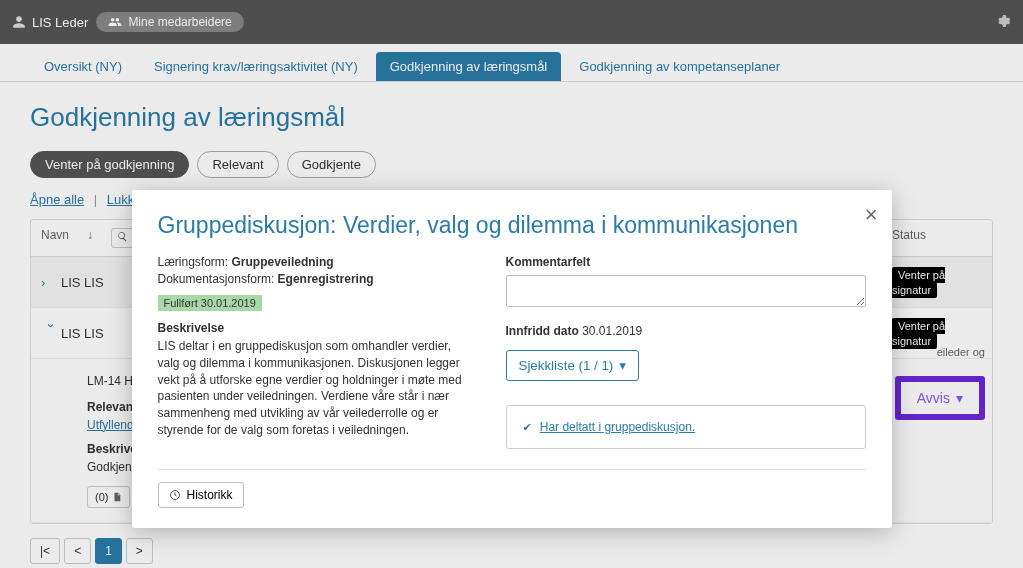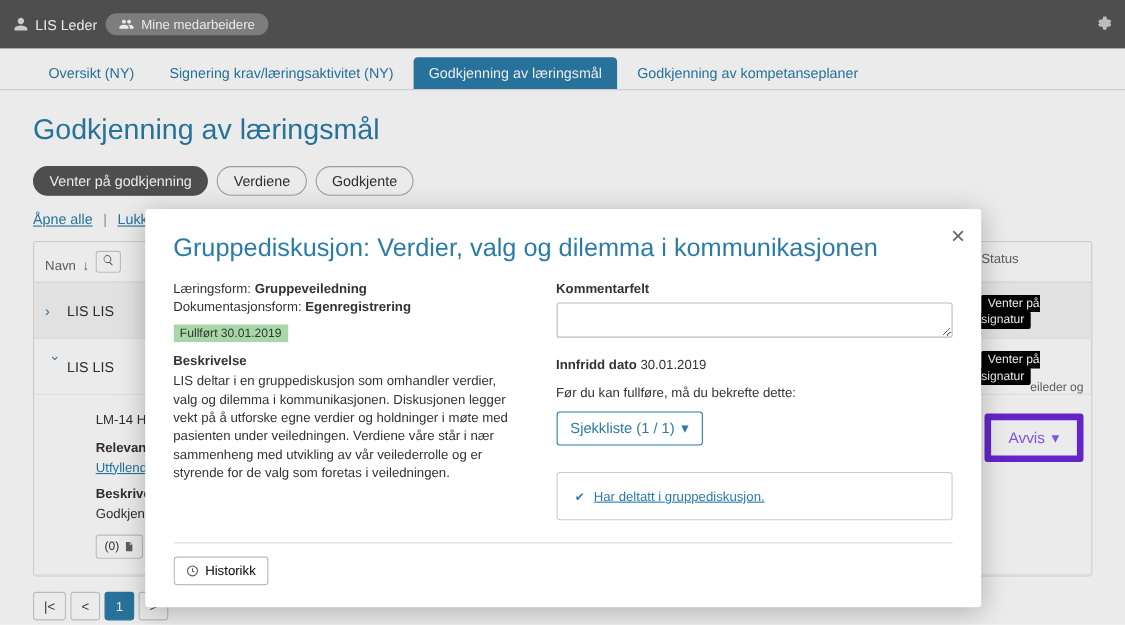--- a/index.html
+++ b/index.html
@@ -28,21 +28,21 @@
     .filter-pill { border: 1px solid #aaa; border-radius: 14px; padding: 5px 14px; font-size: 13px; cursor: pointer; }
     .filter-pill.active { background: #555; color: #fff; border-color: #555; }
     
     .expand-links { margin-bottom: 12px; font-size: 13px; }
     .expand-links a { color: #2a7ca8; text-decoration: underline; cursor: pointer; }
     .expand-links .sep { margin: 0 6px; color: #999; }
     
     
     .table { border: 1px solid #ddd; border-radius: 3px; }
     .thead { display: flex; padding: 8px 10px; border-bottom: 1px solid #ddd; font-size: 12px; color: #666; }
-    .col-name { width: 110px; display: flex; align-items: flex-end; gap: 6px; }
+    .col-name { width: 110px; display: flex; align-items: flex-start; gap: 18px; }
     .col-plan { flex: 1; padding-left: 4px; }
     .col-act { width: 80px; }
     .col-sent { width: 90px; }
     .col-status { width: 90px; }
     .search-btn { border: 1px solid #ccc; padding: 2px 5px; border-radius: 3px; cursor: pointer; }
     
     .row { display: flex; align-items: center; padding: 10px 10px; border-bottom: 1px solid #eee; }
     .row-alt { background: #f5f5f5; }
     .row .chev { width: 20px; color: #2a7ca8; }
     .row .name { width: 90px; }
@@ -119,21 +119,21 @@
   <div class="tab">Signering krav/læringsaktivitet (NY)</div>
   <div class="tab active">Godkjenning av læringsmål</div>
   <div class="tab">Godkjenning av kompetanseplaner</div>
 </div>
 
 <div class="page">
   <h1>Godkjenning av læringsmål</h1>
 
   <div class="filter-pills">
     <div class="filter-pill active">Venter på godkjenning</div>
-    <div class="filter-pill">Verdiene</div>
+    <div class="filter-pill">Relevant</div>
     <div class="filter-pill">Godkjente</div>
   </div>
 
   <div class="expand-links">
     <a>Åpne alle</a>
     <span class="sep">|</span>
     <a>Lukk alle</a>
   </div>
 
   <div class="table">
@@ -228,21 +228,20 @@
 
       <div class="modal-right">
         <label class="field-label">Kommentarfelt</label>
         <textarea class="textarea" style=""></textarea>
         
         <div class="innfridd">
           <b>Innfridd dato</b>
           <span>30.01.2019</span>
         </div>
         
-        <div class="confirm-text">Før du kan fullføre, må du bekrefte dette:</div>
         
         <button class="sjek-btn">
           <span>Sjekkliste (1 / 1)</span>
           <span>▾</span>
         </button>
         
         <div class="check-list">
           <div class="check-item">
             <span class="check-mark">✔</span>
             <a>Har deltatt i gruppediskusjon.</a>

